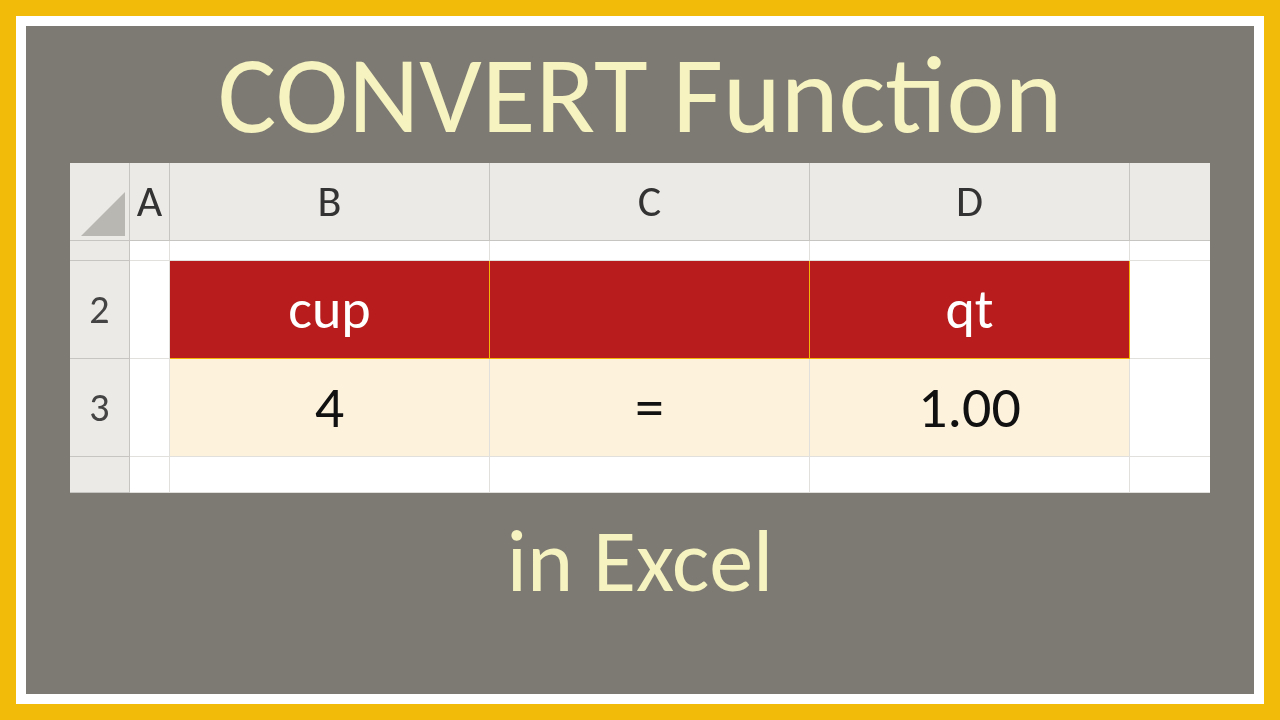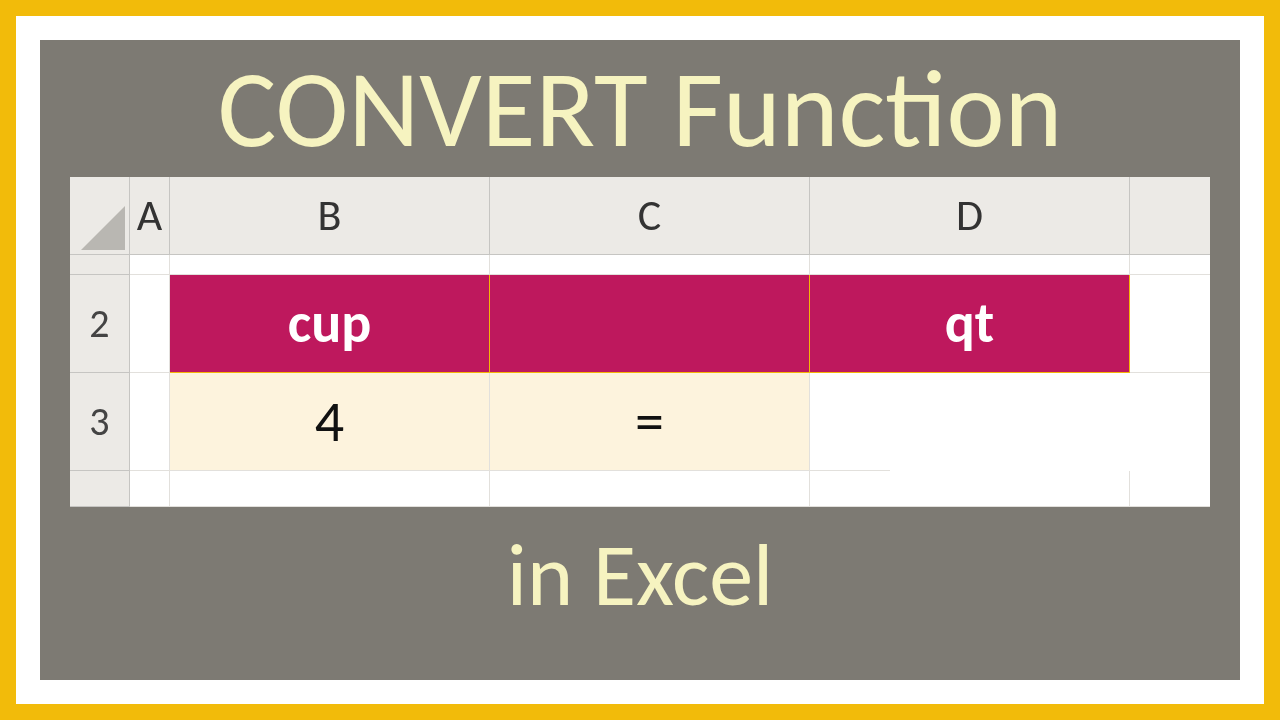--- a/index.html
+++ b/index.html
@@ -8,21 +8,21 @@
   .frame {
     width: 1280px;
     height: 720px;
     background: #f2bb0a;
     padding: 16px;
   }
   .inner-white {
     width: 100%;
     height: 100%;
     background: #ffffff;
-    padding: 24px;
+    padding: 10px;
   }
   .gray-panel {
     width: 100%;
     height: 100%;
     background: #7d7a73;
     display: flex;
     flex-direction: column;
     align-items: center;
   }
   .title-top {
@@ -92,23 +92,23 @@
     align-items: center;
     justify-content: center;
     font-size: 50px;
     color: #222;
     background: #fff;
   }
   .r-thin { height: 20px; }
   .r-tall { height: 98px; }
   
   .hdr-orange {
-    background: #be185d;
+    background: #b91c1c;
     color: #fff;
-    font-weight: 700;
+    font-weight: 400;
     font-size: 56px;
     border-right: 1px solid #f4b508;
     border-bottom: 1px solid #f4b508;
   }
   .cream { background: #fdf3dd; }
   .cell.colE { border-right: none; }
   .cell.colA { background: #fff; }
   .val { font-size: 58px; color:#111; }
 </style>
 </head>
@@ -151,20 +151,21 @@
           <div class="cell colC r-tall hdr-orange"></div>
           <div class="cell colD r-tall hdr-orange">qt</div>
           <div class="cell colE r-tall"></div>
         </div>
 
         <div class="sheet-row">
           <div class="rowhdr r-tall">3</div>
           <div class="cell colA r-tall"></div>
           <div class="cell colB r-tall cream val">4</div>
           <div class="cell colC r-tall cream val">=</div>
+          <div class="cell colD r-tall cream val">1.00</div>
           <div class="cell colE r-tall"></div>
         </div>
 
         <div class="sheet-row">
           <div class="rowhdr" style="height:36px;font-size:0;"></div>
           <div class="cell colA" style="height:36px;"></div>
           <div class="cell colB" style="height:36px;"></div>
           <div class="cell colC" style="height:36px;"></div>
           <div class="cell colD" style="height:36px;"></div>
           <div class="cell colE" style="height:36px;"></div>

